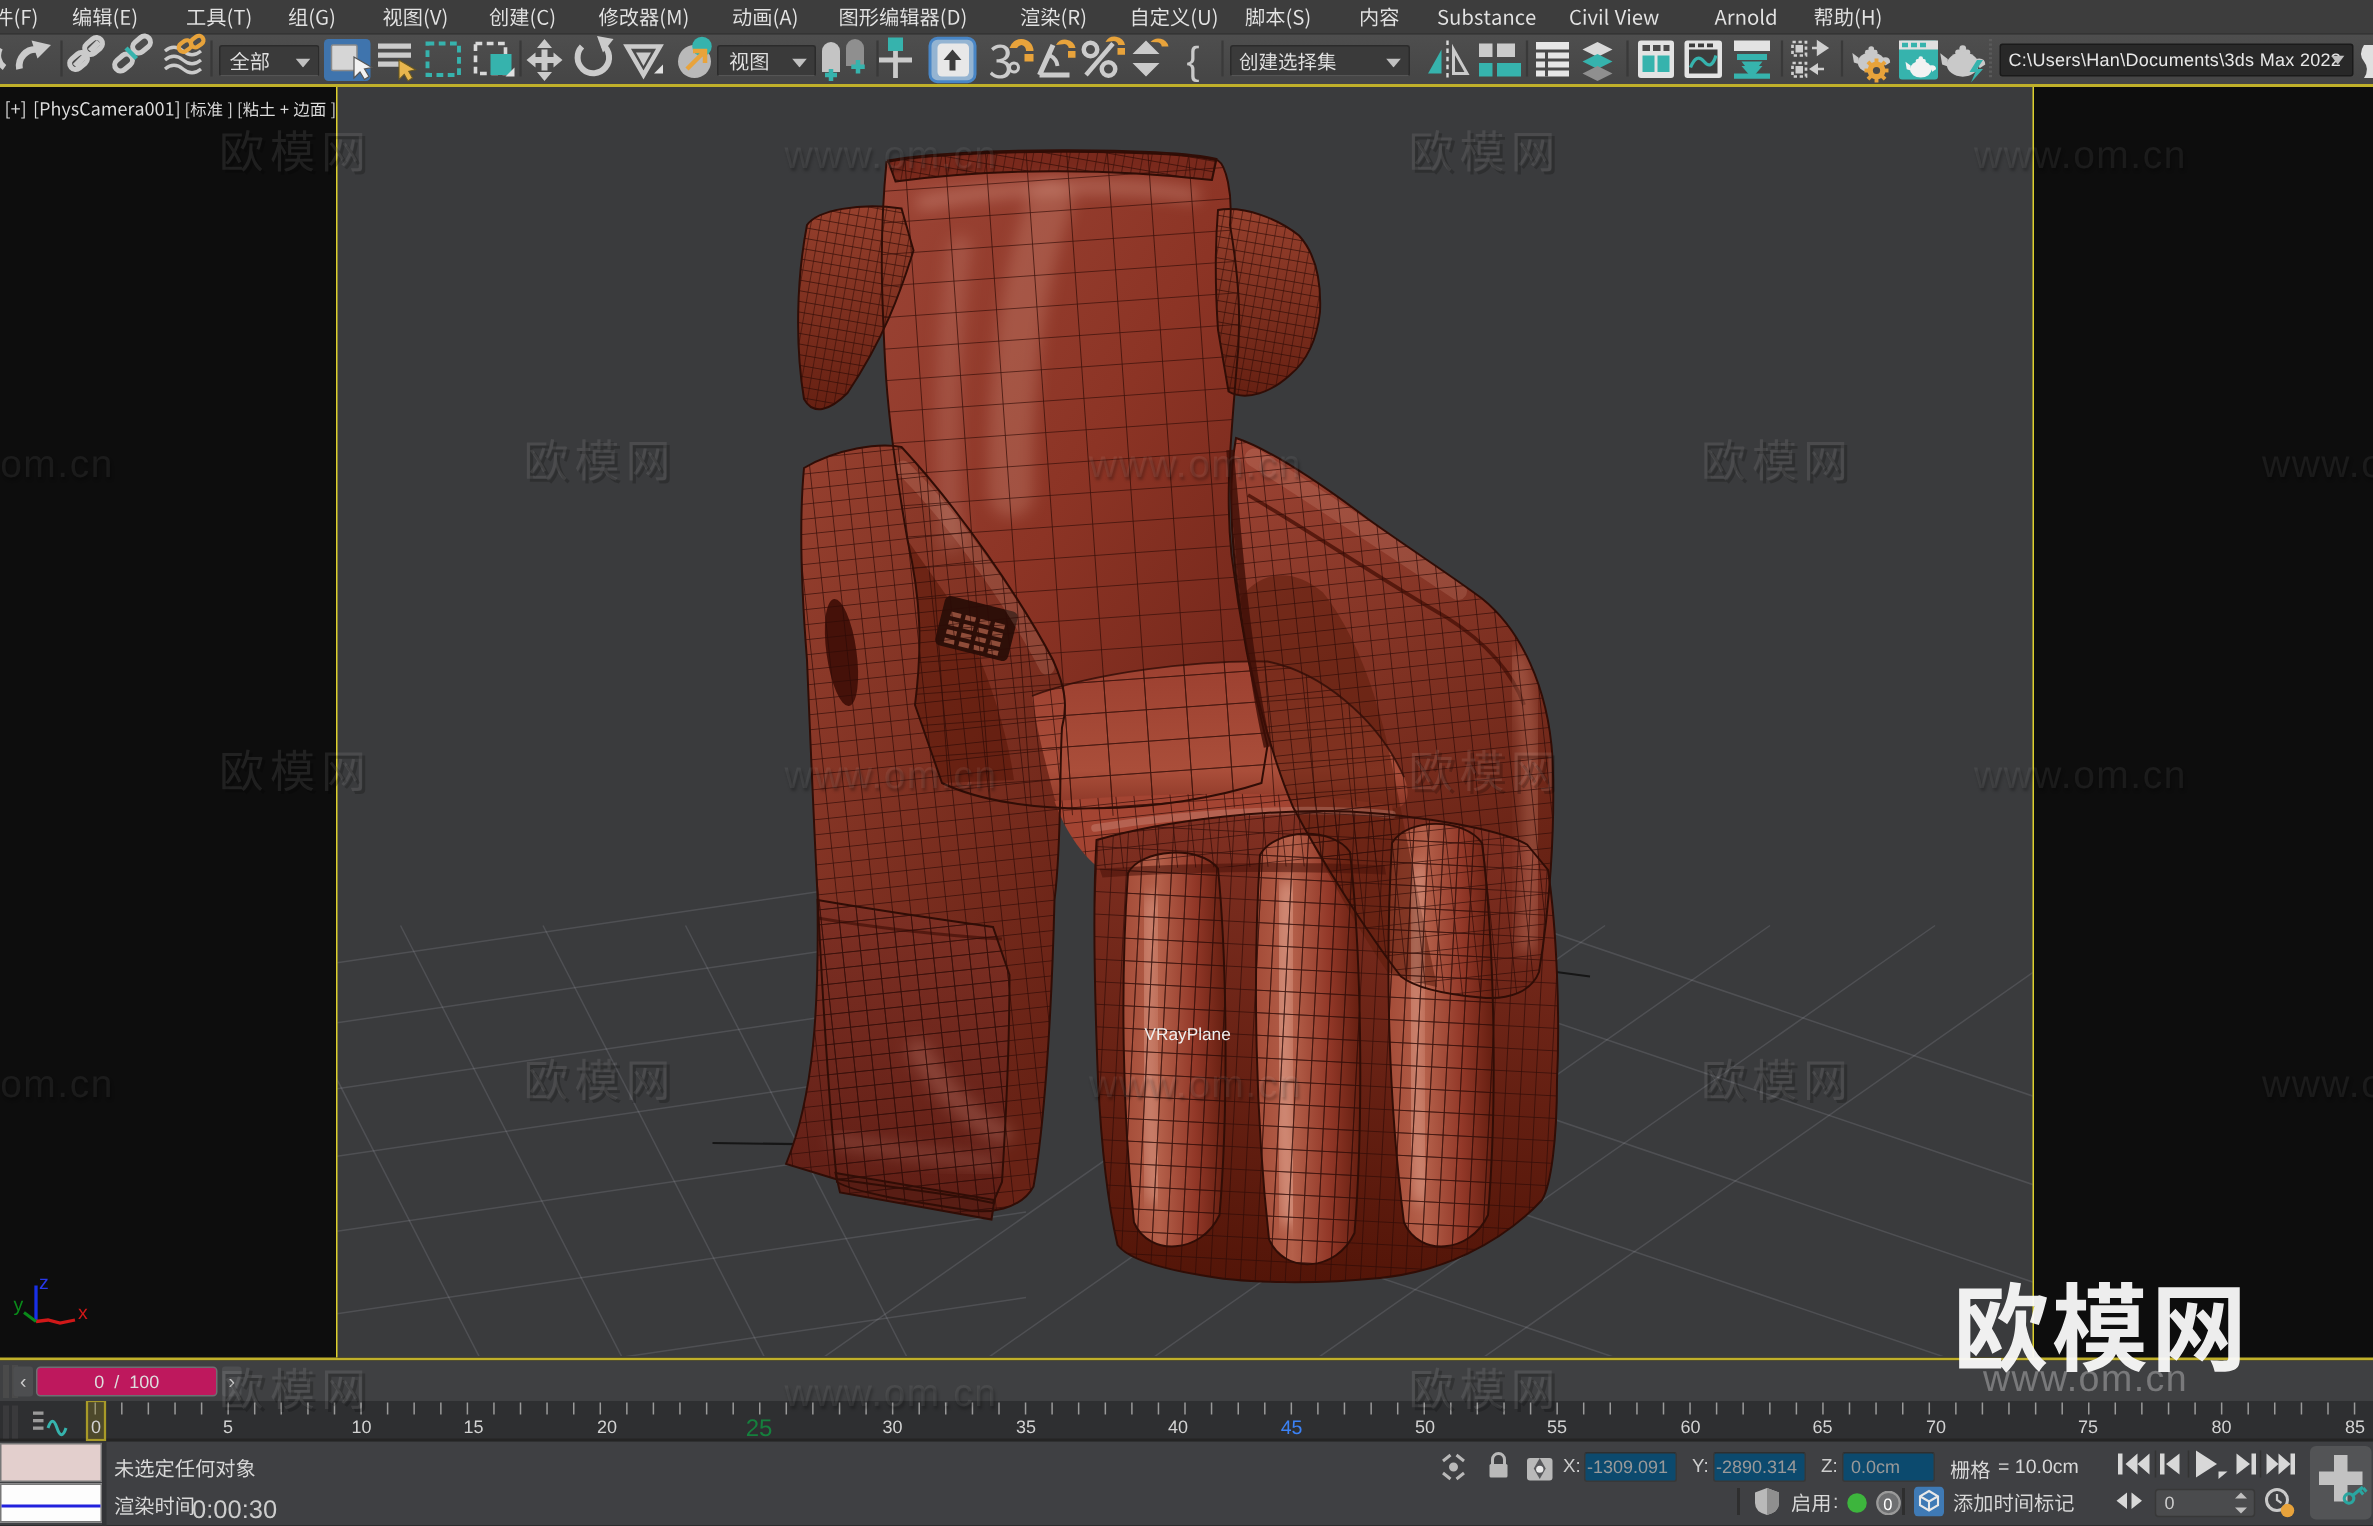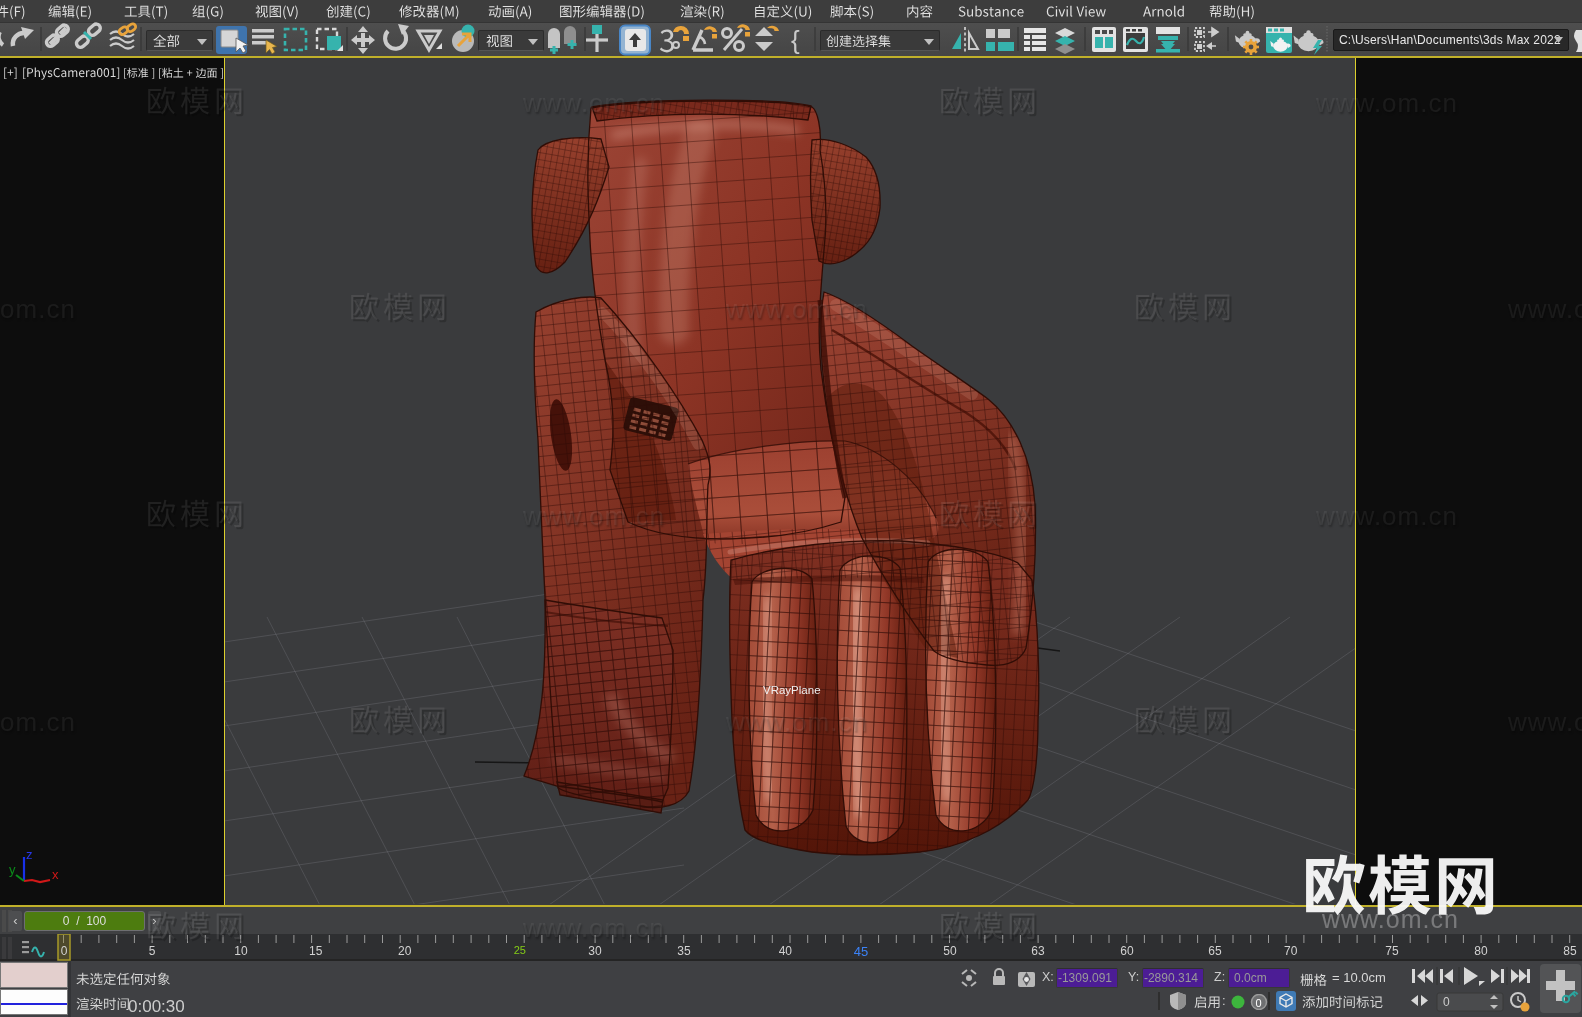--- a/index.html
+++ b/index.html
@@ -3,21 +3,21 @@
 *{margin:0;padding:0;box-sizing:border-box}
 html,body{width:1582px;height:1017px;overflow:hidden;background:#0e0e0e;font-family:"Liberation Sans",sans-serif;}
 .abs{position:absolute}
 #menubar{position:absolute;left:0;top:0;width:1582px;height:23px;background:#3d3d3d;border-bottom:1px solid #343434}
 #toolbar{position:absolute;left:0;top:23px;width:1582px;height:33px;background:linear-gradient(#4e4e4e,#454545)}
 #vp{position:absolute;left:0;top:56px;width:1582px;height:851px;background:#0d0d0d;border-top:2px solid #c0b02a;border-bottom:2px solid #c0b02a}
 #cam{position:absolute;left:224px;top:0px;width:1132px;height:847px;background:#3a3b3d;border-left:1.5px solid #dccf2d;border-right:1.5px solid #dccf2d}
 #tslider{position:absolute;left:0;top:907px;width:1582px;height:27px;background:#3f4042}
 #ruler{position:absolute;left:0;top:934px;width:1582px;height:27px;background:#2e2f31;border-bottom:2px solid #242424}
 #status{position:absolute;left:0;top:961px;width:1582px;height:56px;background:#3f4043}
-.ibox{position:absolute;background:#4c1d95;border:1px solid #383838;border-top-color:#2f2f2f;border-radius:2px;color:#999;font-size:12px;text-align:right;padding-right:5px;line-height:18px}
+.ibox{position:absolute;background:#0c4a6e;border:1px solid #383838;border-top-color:#2f2f2f;border-radius:2px;color:#999;font-size:12px;text-align:right;padding-right:5px;line-height:18px}
 .lbl{position:absolute;color:#cdcdcd;font-size:12.5px}
 .wm{position:absolute;color:rgba(255,255,255,0.065);font-size:26px;letter-spacing:1px;text-shadow:1px 2px 2px rgba(0,0,0,0.25);white-space:nowrap}
 </style></head><body>
 <div id="menubar"></div>
 <div id="toolbar"></div>
 <svg class="abs" style="left:0;top:22px" width="1582" height="56" viewBox="0 22 1582 56">
     <path d="M3,45 a10,10 0 0 1 -3,-13" stroke="#cbcbcb" stroke-width="4" fill="none"></path>
     <path d="M13,46 a11,11 0 0 1 12,-13" stroke="#cbcbcb" stroke-width="4.5" fill="none"></path>
     <path d="M21,27 l13,3 -9,9 z" fill="#cbcbcb"></path>
     <line x1="41" y1="27" x2="41" y2="51" stroke="#393939" stroke-width="1.5"></line>
@@ -439,21 +439,21 @@
 <div id="tslider"></div>
 <div id="ruler"></div>
 <div id="status"></div>
 <svg class="abs" style="left:0;top:907px" width="22" height="54">
     <rect x="2" y="3" width="4" height="22" fill="#4a4a4a"></rect>
     <rect x="8" y="3" width="4" height="22" fill="#4a4a4a"></rect>
     <rect x="2" y="30" width="4" height="22" fill="#3a3a3c"></rect>
     <rect x="8" y="30" width="4" height="22" fill="#3a3a3c"></rect>
   </svg>
 <div class="abs" style="left:9px;top:911px;width:13px;height:20px;background:#4d4e50;border-radius:2px;color:#ccc;text-align:center;font-size:13px;line-height:19px">‹</div>
-<div class="abs" style="left:24px;top:911px;width:121px;height:20px;background:#4d7c0f;border:1px solid #6e6f72;border-radius:3px;color:#dedede;text-align:center;font-size:12px;line-height:18px">0&nbsp; /&nbsp; 100</div>
+<div class="abs" style="left:24px;top:911px;width:121px;height:20px;background:#be185d;border:1px solid #6e6f72;border-radius:3px;color:#dedede;text-align:center;font-size:12px;line-height:18px">0&nbsp; /&nbsp; 100</div>
 <div class="abs" style="left:148px;top:911px;width:13px;height:20px;background:#4d4e50;border-radius:2px;color:#ccc;text-align:center;font-size:13px;line-height:19px">›</div>
 <svg class="abs" style="left:0;top:934px" width="1582" height="27">
     <line x1="63.5" y1="1" x2="63.5" y2="9" stroke="#9a9a9a" stroke-width="1"></line>
     <line x1="81.2" y1="1" x2="81.2" y2="9" stroke="#9a9a9a" stroke-width="1"></line>
     <line x1="98.9" y1="1" x2="98.9" y2="9" stroke="#9a9a9a" stroke-width="1"></line>
     <line x1="116.7" y1="1" x2="116.7" y2="9" stroke="#9a9a9a" stroke-width="1"></line>
     <line x1="134.4" y1="1" x2="134.4" y2="9" stroke="#9a9a9a" stroke-width="1"></line>
     <line x1="152.1" y1="1" x2="152.1" y2="9" stroke="#9a9a9a" stroke-width="1"></line>
     <line x1="169.8" y1="1" x2="169.8" y2="9" stroke="#9a9a9a" stroke-width="1"></line>
     <line x1="187.5" y1="1" x2="187.5" y2="9" stroke="#9a9a9a" stroke-width="1"></line>
@@ -535,27 +535,27 @@
     <line x1="1534.3" y1="1" x2="1534.3" y2="9" stroke="#9a9a9a" stroke-width="1"></line>
     <line x1="1552.0" y1="1" x2="1552.0" y2="9" stroke="#9a9a9a" stroke-width="1"></line>
     <line x1="1569.7" y1="1" x2="1569.7" y2="9" stroke="#9a9a9a" stroke-width="1"></line>
     <rect x="58" y="0" width="12" height="26" fill="rgba(150,135,30,0.30)" stroke="#a89a28" stroke-width="1.5"></rect>
   </svg>
 <div class="abs" style="left:44px;top:944px;width:40px;text-align:center;color:#d2d2d2;font-size:12px">0</div>
 <div class="abs" style="left:132px;top:944px;width:40px;text-align:center;color:#d2d2d2;font-size:12px">5</div>
 <div class="abs" style="left:221px;top:944px;width:40px;text-align:center;color:#d2d2d2;font-size:12px">10</div>
 <div class="abs" style="left:309px;top:944px;width:40px;text-align:left;color:#d2d2d2;font-size:12px">15</div>
 <div class="abs" style="left:398px;top:944px;width:40px;text-align:left;color:#d2d2d2;font-size:12px">20</div>
-<div class="abs" style="left:486px;top:944px;width:40px;text-align:right;color:#84cc16;font-size:11px">25</div>
+<div class="abs" style="left:486px;top:944px;width:40px;text-align:center;color:#15803d;font-size:16px">25</div>
 <div class="abs" style="left:575px;top:944px;width:40px;text-align:center;color:#d2d2d2;font-size:12px">30</div>
 <div class="abs" style="left:664px;top:944px;width:40px;text-align:center;color:#d2d2d2;font-size:12px">35</div>
 <div class="abs" style="left:752px;top:944px;width:40px;text-align:right;color:#d2d2d2;font-size:12px">40</div>
 <div class="abs" style="left:841px;top:944px;width:40px;text-align:center;color:#3b82f6;font-size:13px">45</div>
 <div class="abs" style="left:930px;top:944px;width:40px;text-align:center;color:#d2d2d2;font-size:12px">50</div>
-<div class="abs" style="left:1018px;top:944px;width:40px;text-align:center;color:#d2d2d2;font-size:12px">63</div>
+<div class="abs" style="left:1018px;top:944px;width:40px;text-align:center;color:#d2d2d2;font-size:12px">55</div>
 <div class="abs" style="left:1107px;top:944px;width:40px;text-align:center;color:#d2d2d2;font-size:12px">60</div>
 <div class="abs" style="left:1195px;top:944px;width:40px;text-align:center;color:#d2d2d2;font-size:12px">65</div>
 <div class="abs" style="left:1284px;top:944px;width:40px;text-align:left;color:#d2d2d2;font-size:12px">70</div>
 <div class="abs" style="left:1372px;top:944px;width:40px;text-align:center;color:#d2d2d2;font-size:12px">75</div>
 <div class="abs" style="left:1461px;top:944px;width:40px;text-align:center;color:#d2d2d2;font-size:12px">80</div>
 <div class="abs" style="left:1550px;top:944px;width:40px;text-align:center;color:#d2d2d2;font-size:12px">85</div>
 <svg class="abs" style="left:20px;top:938px" width="34" height="20">
     <g fill="#9a9a9a">
       <rect x="2" y="3" width="7" height="2.2"></rect>
       <rect x="2" y="8" width="7" height="2.2"></rect>

